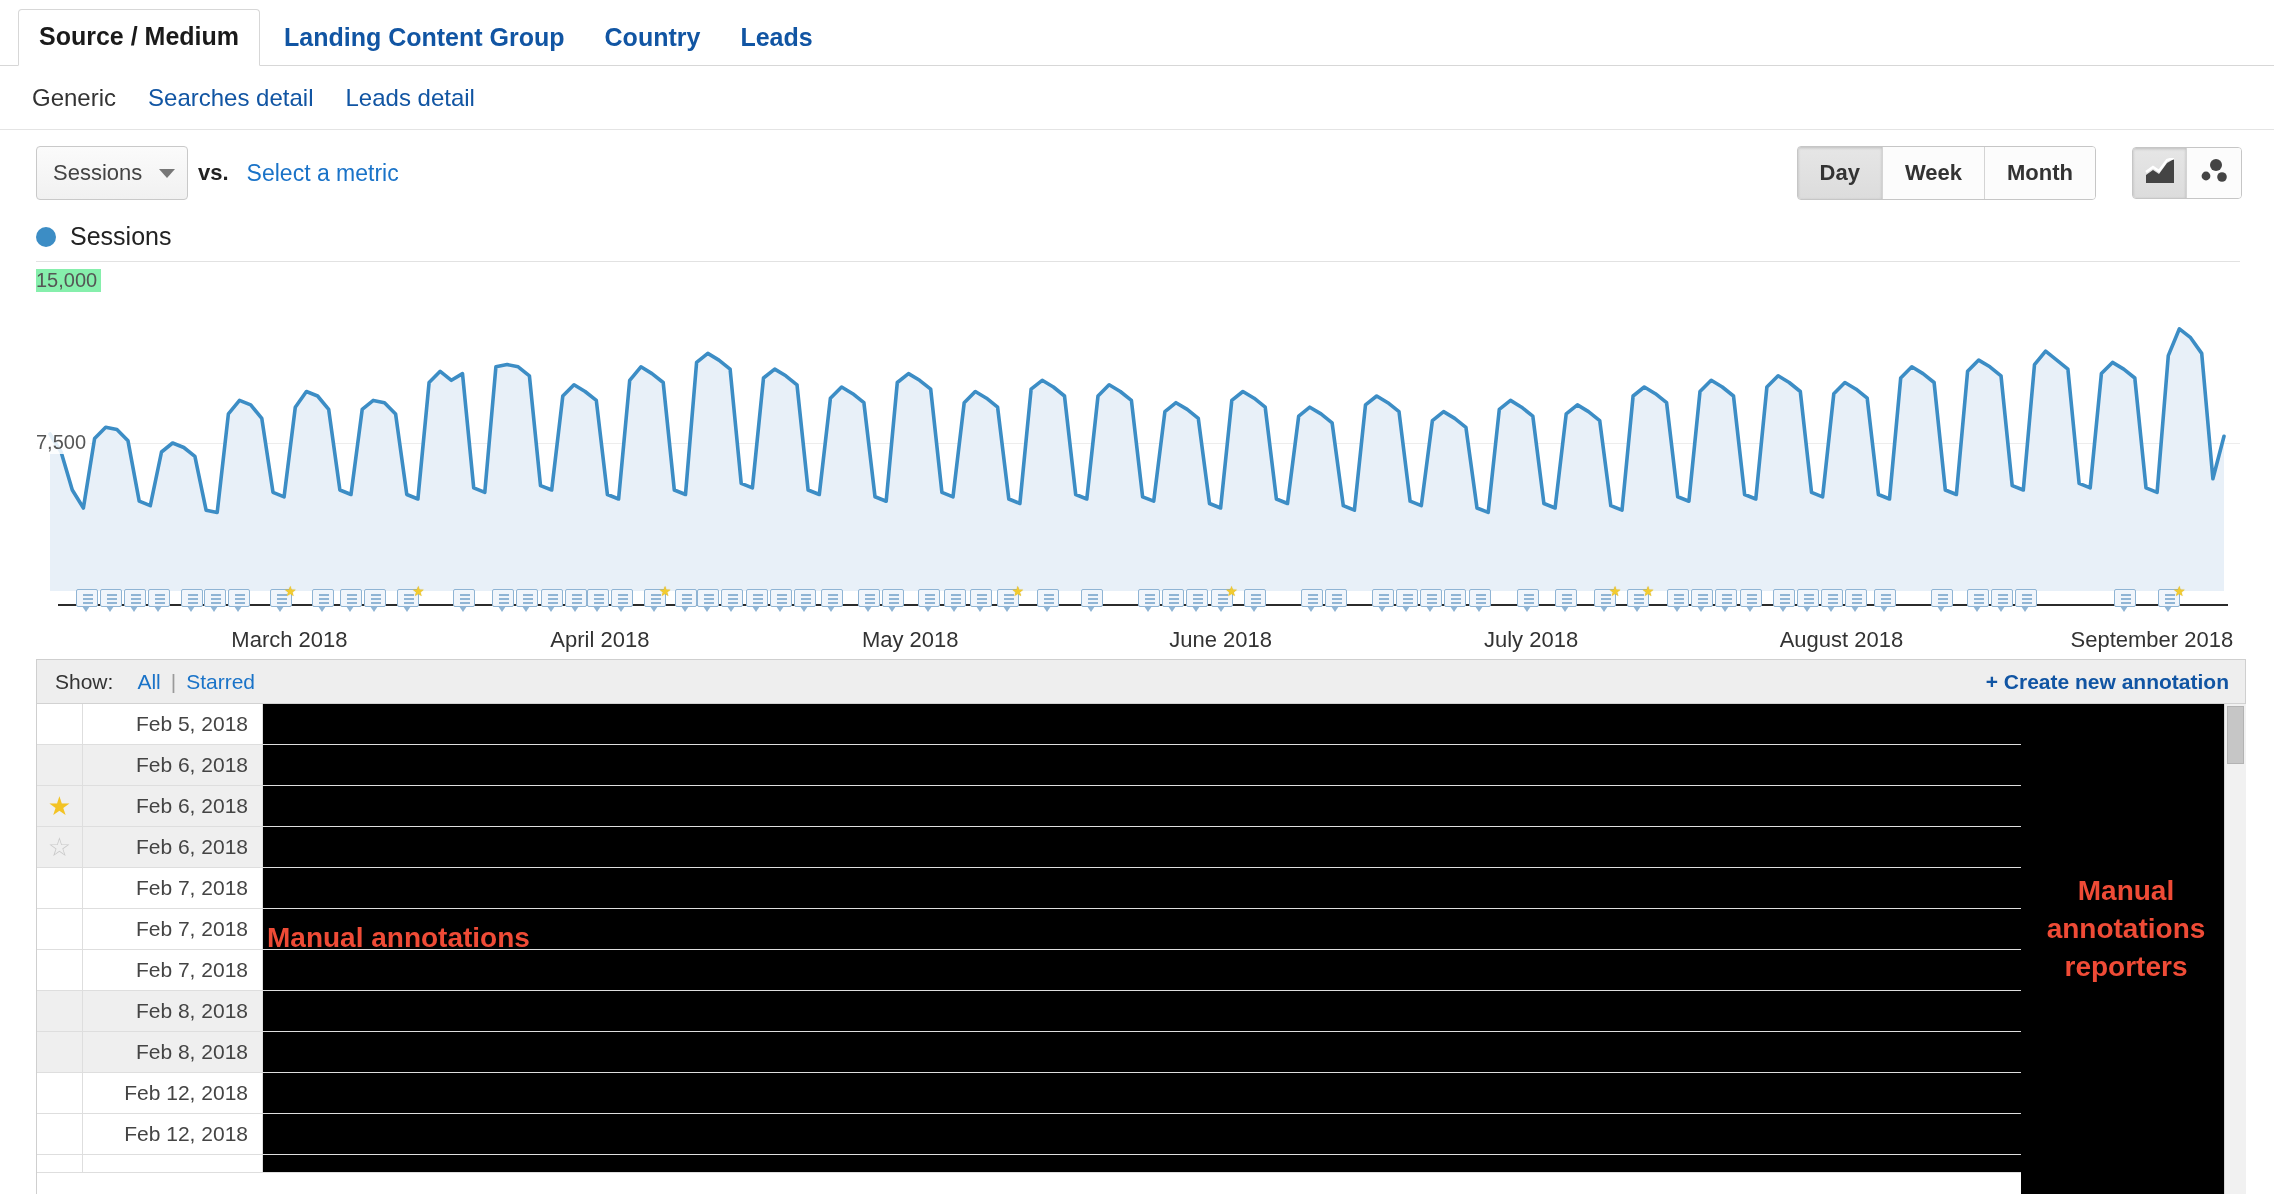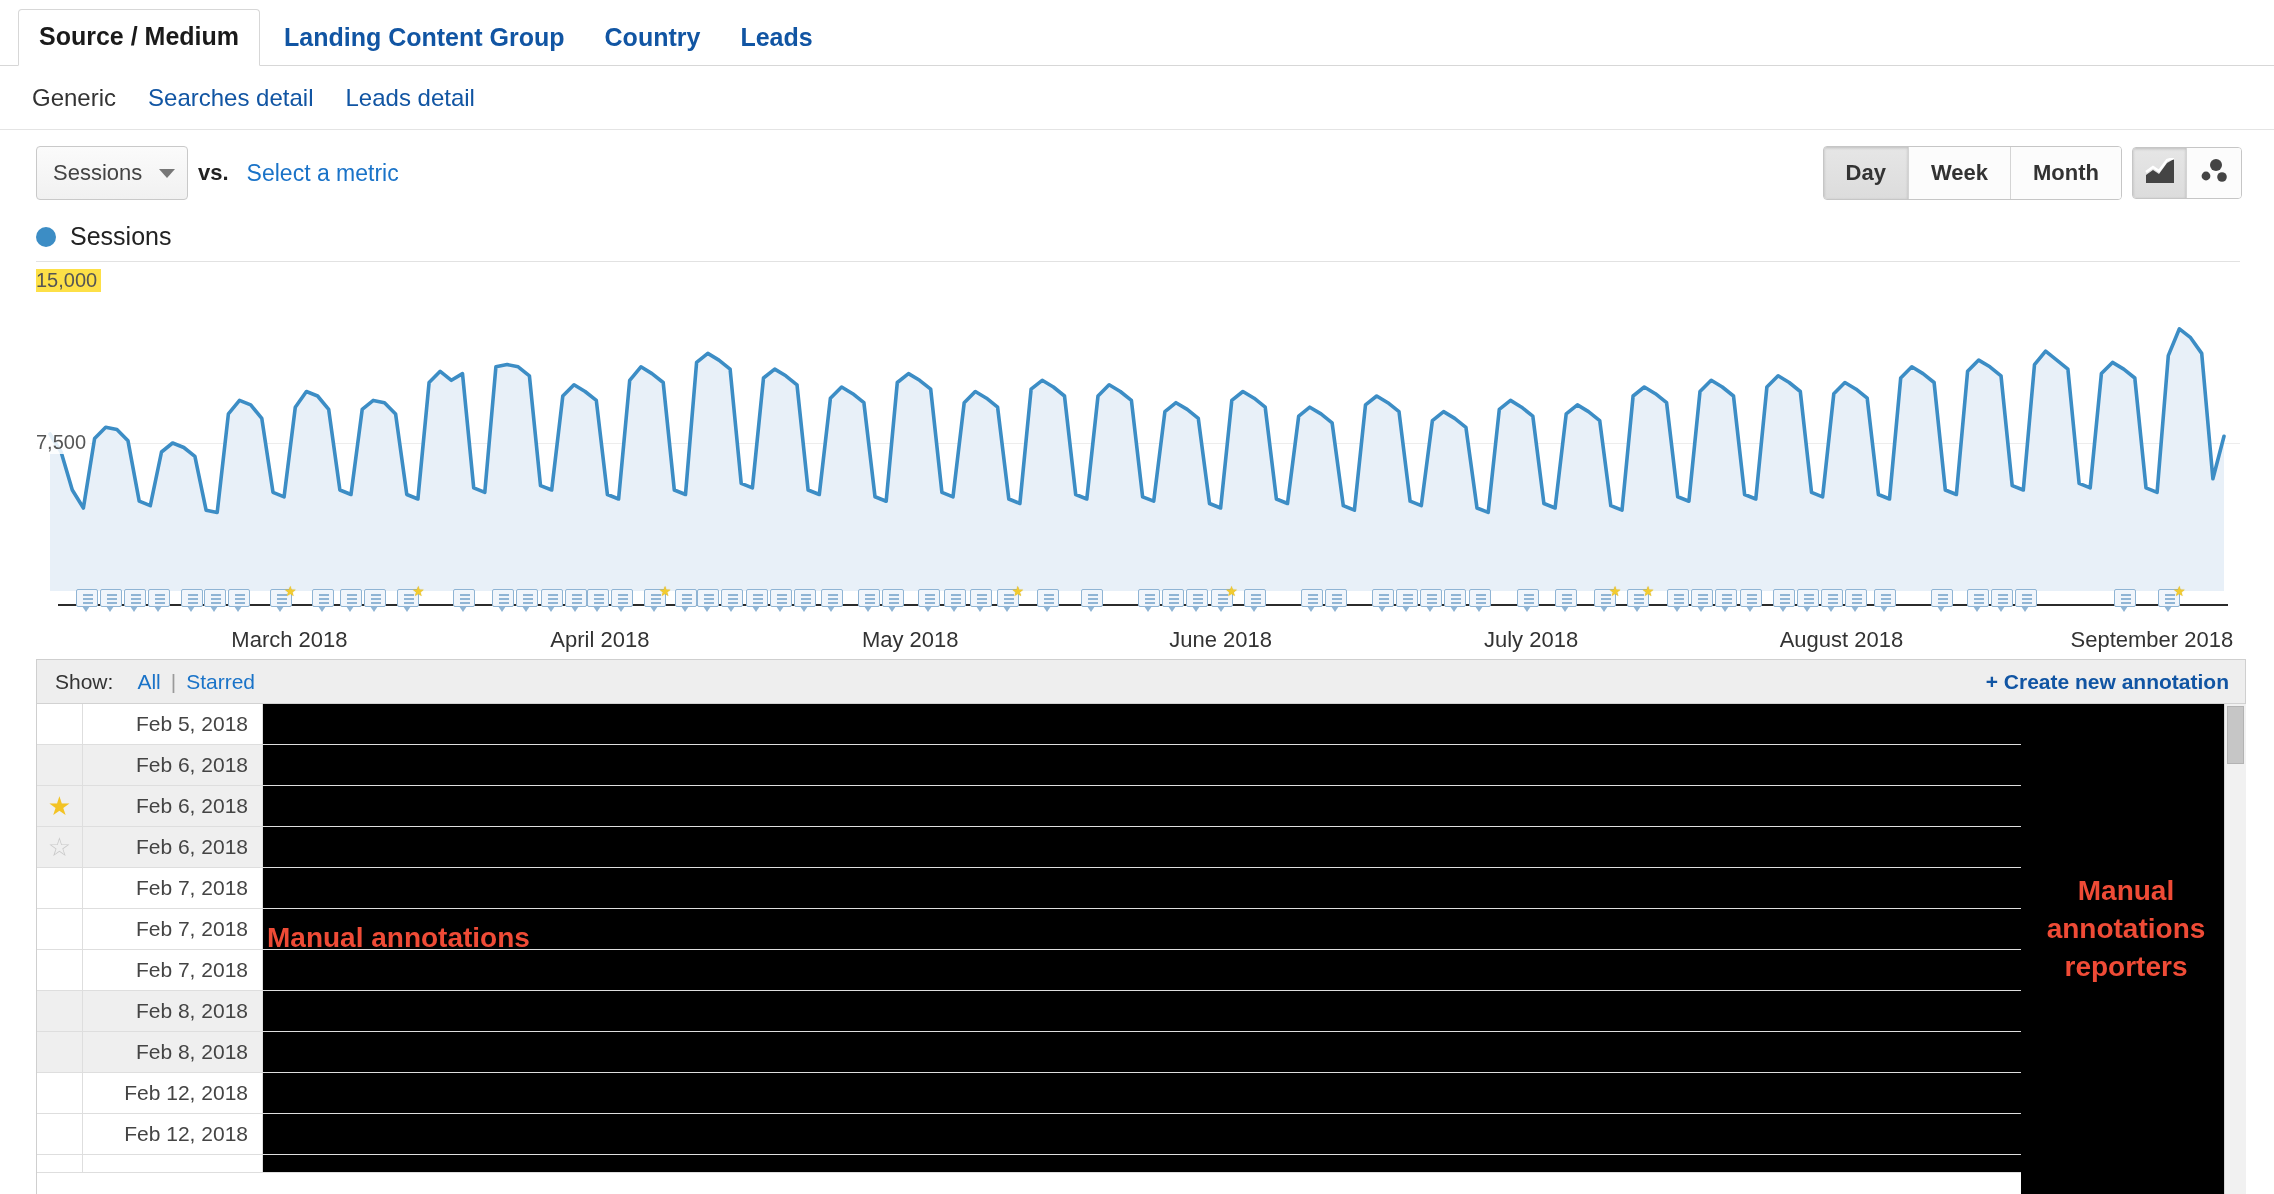--- a/index.html
+++ b/index.html
@@ -75,21 +75,21 @@
   .caret {
     width:0;height:0;margin-left:14px;
     border-left:8px solid transparent;border-right:8px solid transparent;
     border-top:9px solid #777;
   }
   .vs-label { font-size: 22px; font-weight: bold; color:#222; margin: 0 18px 0 10px; }
   .select-metric-link { font-size: 23px; color:#1a73c8; cursor:pointer; }
 
   .right-controls {
     position:absolute; right: 32px; top:50%; transform: translateY(-50%);
-    display:flex; align-items:center; gap: 10px; margin-left: 20px;
+    display:flex; align-items:center; gap: 36px; margin-left: 20px;
   }
   .seg-group { display:flex; border:1px solid #c6c6c6; border-radius:4px; overflow:hidden; }
   .seg {
     font-size:22px; font-weight:bold; color:#333;
     padding: 13px 22px; background:#fcfcfc; cursor:pointer;
     border-right:1px solid #d4d4d4;
   }
   .seg:last-child { border-right:none; }
   .seg.active { background: linear-gradient(#e6e6e6,#dcdcdc); box-shadow: inset 0 1px 3px rgba(0,0,0,.18); }
 
@@ -105,21 +105,21 @@
   
   .legend { display:flex; align-items:center; gap:14px; padding: 6px 0 10px 36px; }
   .legend-dot { width:20px;height:20px;border-radius:50%; background:#3c8dc5; }
   .legend-label { font-size: 25px; color:#222; }
 
   
   .chart-wrap { position: relative; height: 390px; margin: 0 34px 0 36px; }
   .axis-line-top { position:absolute; left:0; right:0; top:0; height:1px; background:#e2e2e2; }
   .ytick {
     position:absolute; font-size:20px; color:#555; left:0;
-    background:#fde047; padding: 0 4px 0 0; z-index:3;
+    background:#86efac; padding: 0 4px 0 0; z-index:3;
   }
   .ytick.t15 { top: 8px; }
   .ytick.t75 { top: 170px; background: rgba(255,255,255,.85); }
   .gridline-mid { position:absolute; left:0; right:0; top:182px; height:1px; background:#ededed; }
   .chart-svg { position:absolute; left:0; top:0; width:100%; height:330px; }
 
   
   .rail { position:absolute; left:0; right:0; top:322px; height:44px; }
   .rail-line { position:absolute; left:22px; right:12px; top:21px; height:2px; background:#2b2b2b; }
   .ann-pin {

